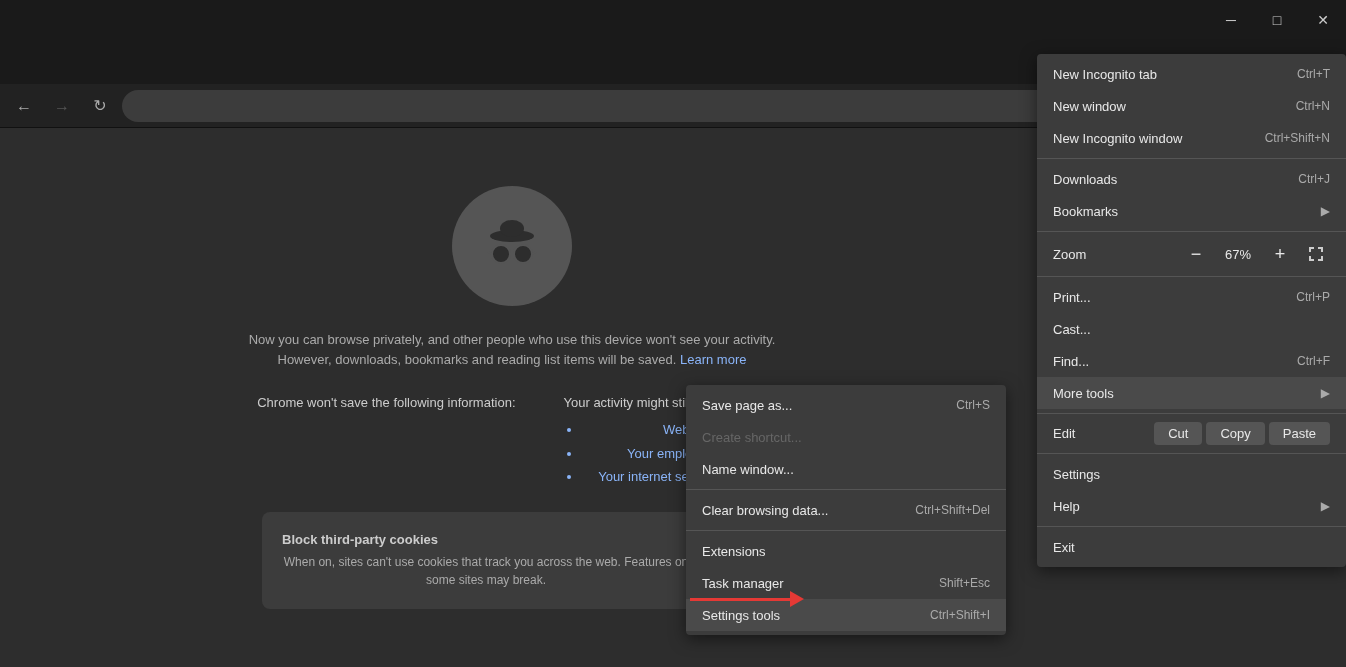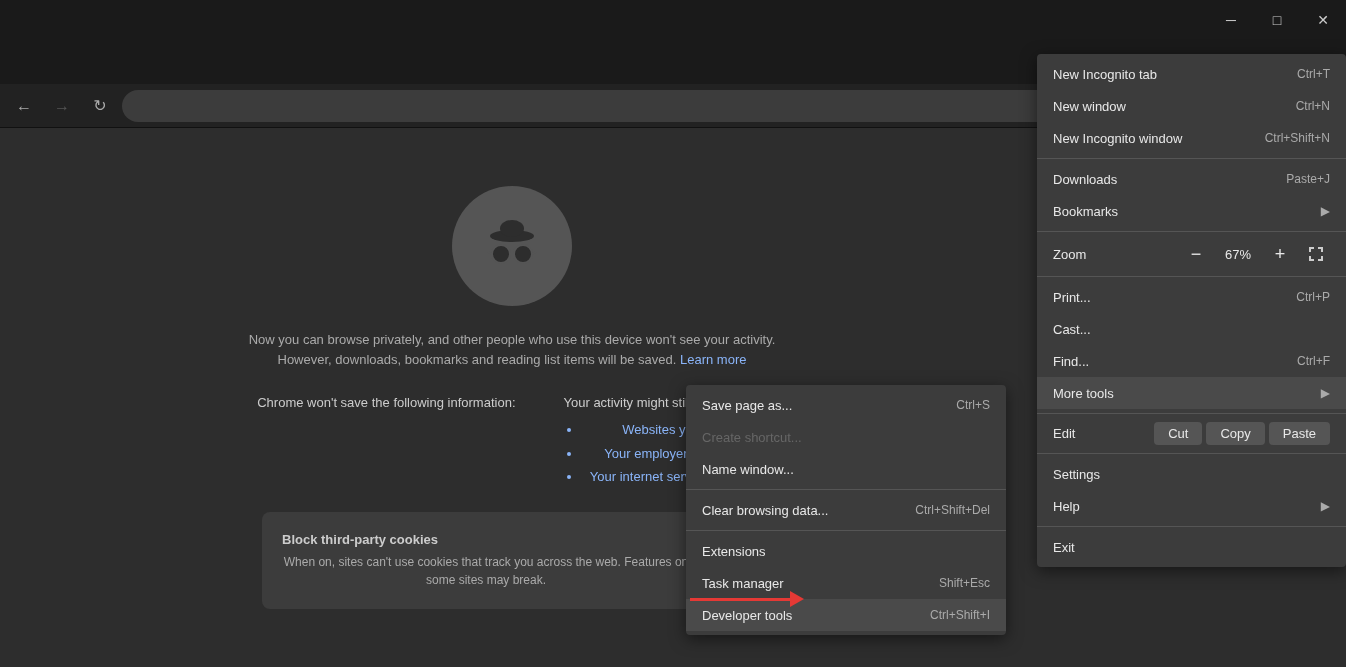--- a/index.html
+++ b/index.html
@@ -159,21 +159,21 @@
     }
     .incognito-body a {
       color: #8ab4f8;
       text-decoration: none;
     }
 
     .info-cols {
       display: flex;
       gap: 48px;
       max-width: 600px;
-      text-align: center;
+      text-align: right;
       margin-bottom: 24px;
     }
     .info-col h4 {
       color: #ccc;
       font-size: 13px;
       font-weight: 400;
       margin-bottom: 8px;
     }
     .info-col ul {
       list-style: disc;
@@ -441,21 +441,21 @@
   </div>
   <div class="menu-item">
     <span>New Incognito window</span>
     <span class="menu-shortcut">Ctrl+Shift+N</span>
   </div>
 
   <div class="menu-separator"></div>
 
   <div class="menu-item">
     <span>Downloads</span>
-    <span class="menu-shortcut">Paste+J</span>
+    <span class="menu-shortcut">Ctrl+J</span>
   </div>
   <div class="menu-item">
     <span>Bookmarks</span>
     <span class="menu-arrow">▶</span>
   </div>
 
   <div class="menu-separator"></div>
 
   <div class="zoom-row">
     <span class="zoom-label">Zoom</span>
@@ -533,21 +533,21 @@
   </div>
   <div class="menu-separator"></div>
   <div class="menu-item">
     <span>Extensions</span>
   </div>
   <div class="menu-item">
     <span>Task manager</span>
     <span class="menu-shortcut">Shift+Esc</span>
   </div>
   <div class="menu-item highlighted">
-    <span>Developer tools</span>
+    <span>Settings tools</span>
     <span class="menu-shortcut">Ctrl+Shift+I</span>
   </div>
 </div>
 
 <div class="red-arrow">
   <div class="arrow-line"></div>
   <div class="arrow-head"></div>
 </div>
 
 </body></html>

